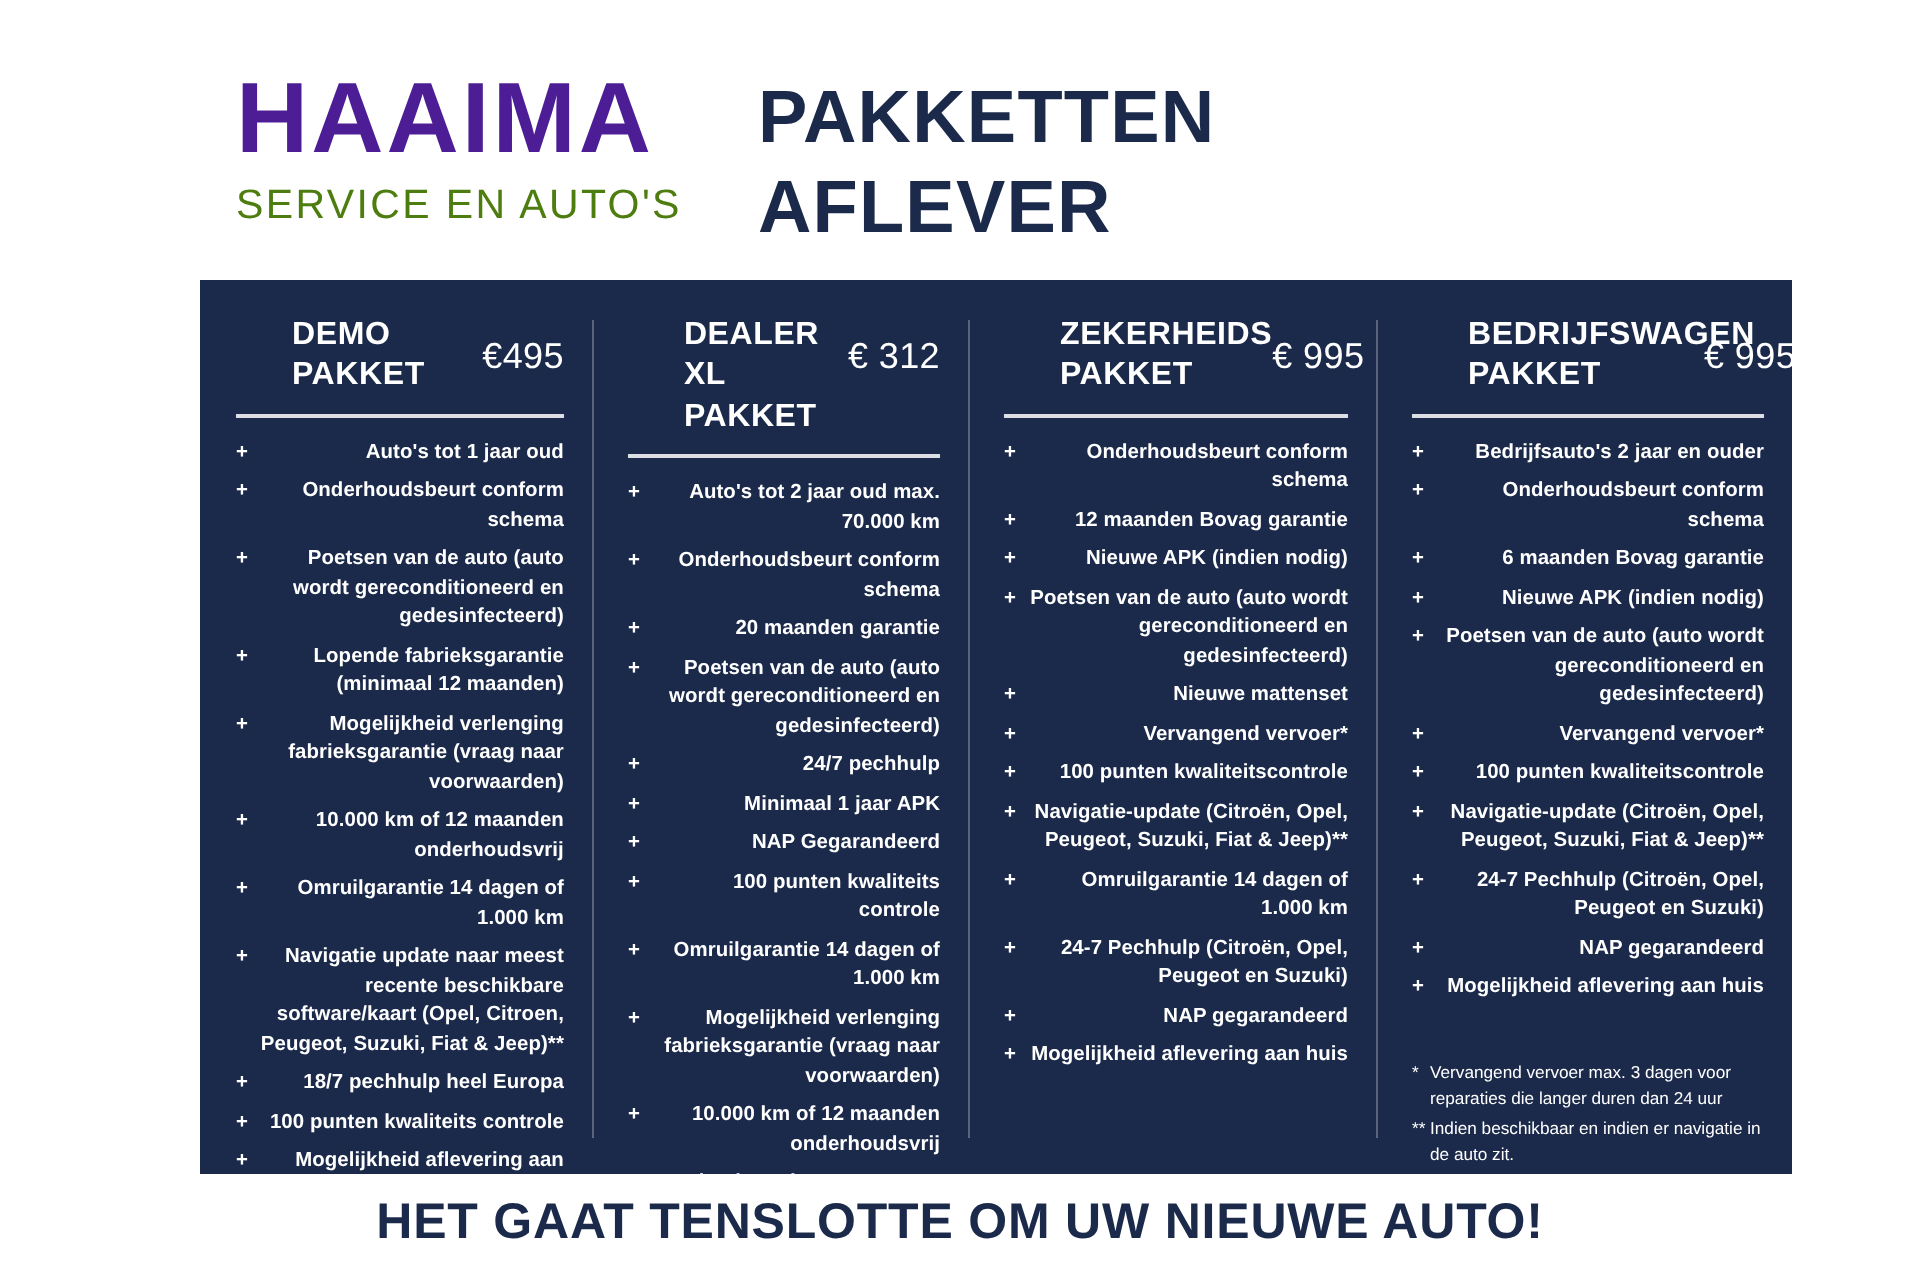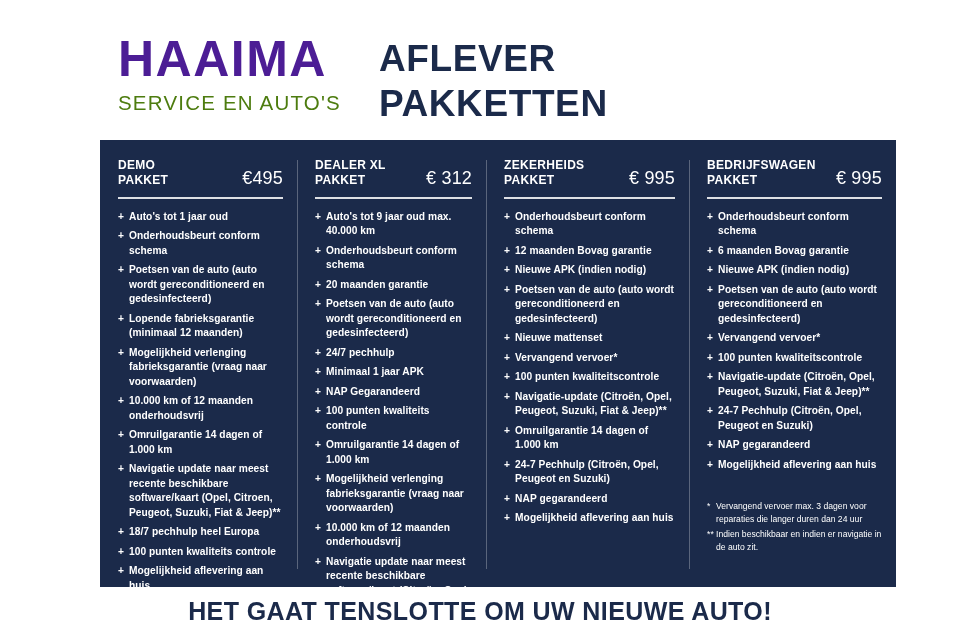--- a/index.html
+++ b/index.html
@@ -92,39 +92,41 @@
 
   .col-head {
     display: flex;
     justify-content: space-between;
     align-items: flex-start;
     padding-bottom: 8px;
     border-bottom: 2px solid rgba(255,255,255,0.85);
     margin-bottom: 11px;
   }
   .col-title {
-    font-size: 12px;
+    font-size: 16px;
     font-weight: 700;
     line-height: 1.28;
     letter-spacing: 0.3px;
     text-transform: uppercase;
     max-width: 118px;
+    margin-left: 28px;
   }
   .col-price {
     font-size: 18px;
     font-weight: 400;
     letter-spacing: 0.2px;
     white-space: nowrap;
     padding-top: 10px;
   }
 
   .feature-list {
     list-style: none;
     margin: 0;
     padding: 0;
+    text-align: right;
   }
   .feature-list li {
     position: relative;
     padding-left: 11px;
     font-size: 10.2px;
     line-height: 1.42;
     margin-bottom: 5px;
     font-weight: 600;
     letter-spacing: 0.05px;
   }
@@ -171,22 +173,22 @@
 <body>
 
 <div class="page">
 
   <div class="header">
     <div class="brand">
       <div class="brand-name">HAAIMA</div>
       <div class="brand-sub">SERVICE EN AUTO'S</div>
     </div>
     <div class="header-title">
+      <div>PAKKETTEN</div>
       <div>AFLEVER</div>
-      <div>PAKKETTEN</div>
     </div>
   </div>
 
   <div class="panel">
 
     <div class="column col-0">
       <div class="col-head">
         <div class="col-title">
           <div>DEMO</div>
           <div>PAKKET</div>
@@ -210,21 +212,21 @@
 
     <div class="column col-1">
       <div class="col-head">
         <div class="col-title">
           <div>DEALER XL</div>
           <div>PAKKET</div>
         </div>
         <div class="col-price">€ 312</div>
       </div>
       <ul class="feature-list">
-        <li>Auto's tot 9 jaar oud max. 40.000 km</li>
+        <li>Auto's tot 2 jaar oud max. 70.000 km</li>
         <li>Onderhoudsbeurt conform schema</li>
         <li>20 maanden garantie</li>
         <li>Poetsen van de auto (auto wordt gereconditioneerd en gedesinfecteerd)</li>
         <li>24/7 pechhulp</li>
         <li>Minimaal 1 jaar APK</li>
         <li>NAP Gegarandeerd</li>
         <li>100 punten kwaliteits controle</li>
         <li>Omruilgarantie 14 dagen of 1.000 km</li>
         <li>Mogelijkheid verlenging fabrieksgarantie (vraag naar voorwaarden)</li>
         <li>10.000 km of 12 maanden onderhoudsvrij</li>
@@ -259,20 +261,21 @@
 
     <div class="column col-3">
       <div class="col-head">
         <div class="col-title">
           <div>BEDRIJFSWAGEN</div>
           <div>PAKKET</div>
         </div>
         <div class="col-price">€ 995</div>
       </div>
       <ul class="feature-list">
+        <li>Bedrijfsauto's 2 jaar en ouder</li>
         <li>Onderhoudsbeurt conform schema</li>
         <li>6 maanden Bovag garantie</li>
         <li>Nieuwe APK (indien nodig)</li>
         <li>Poetsen van de auto (auto wordt gereconditioneerd en gedesinfecteerd)</li>
         <li>Vervangend vervoer*</li>
         <li>100 punten kwaliteitscontrole</li>
         <li>Navigatie-update (Citroën, Opel, Peugeot, Suzuki, Fiat &amp; Jeep)**</li>
         <li>24-7 Pechhulp (Citroën, Opel, Peugeot en Suzuki)</li>
         <li>NAP gegarandeerd</li>
         <li>Mogelijkheid aflevering aan huis</li>

